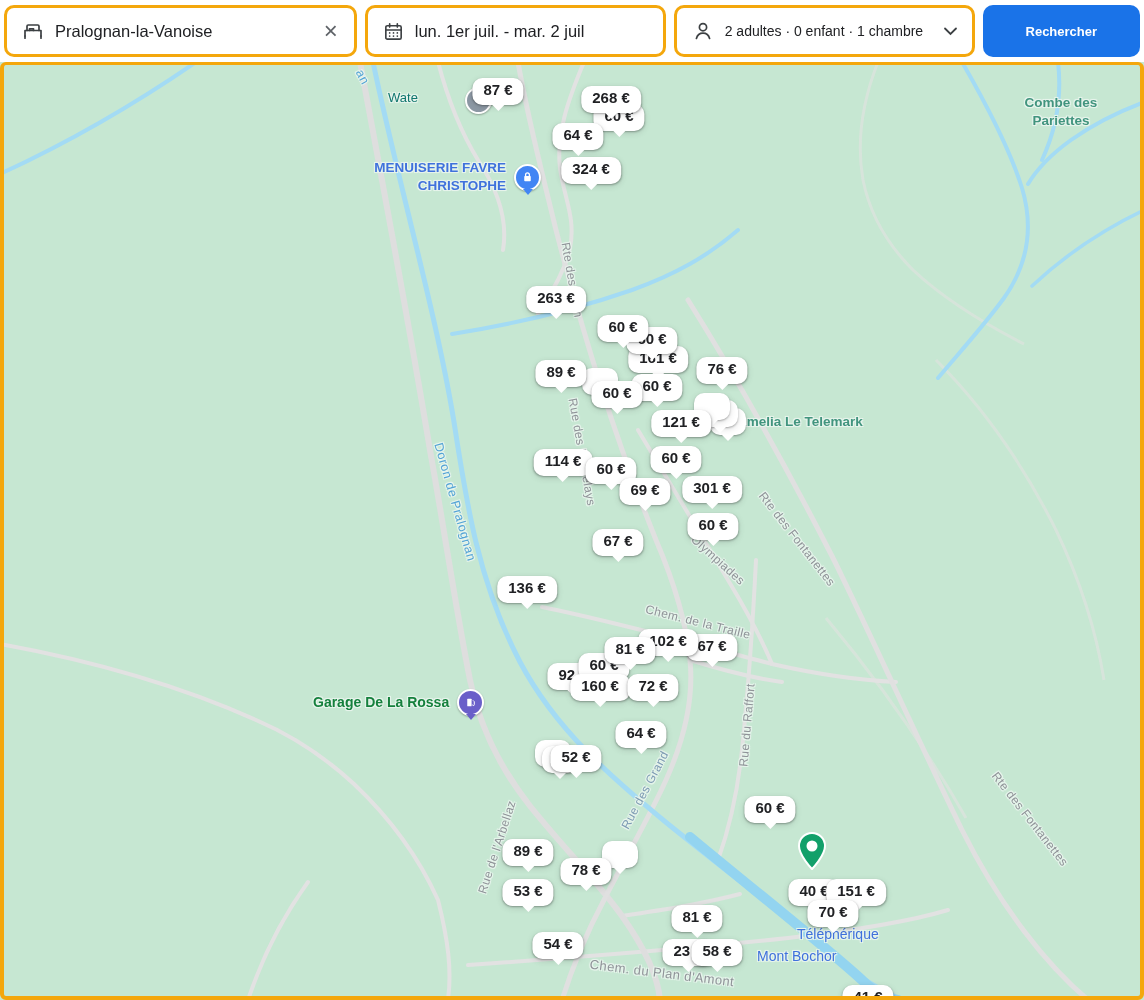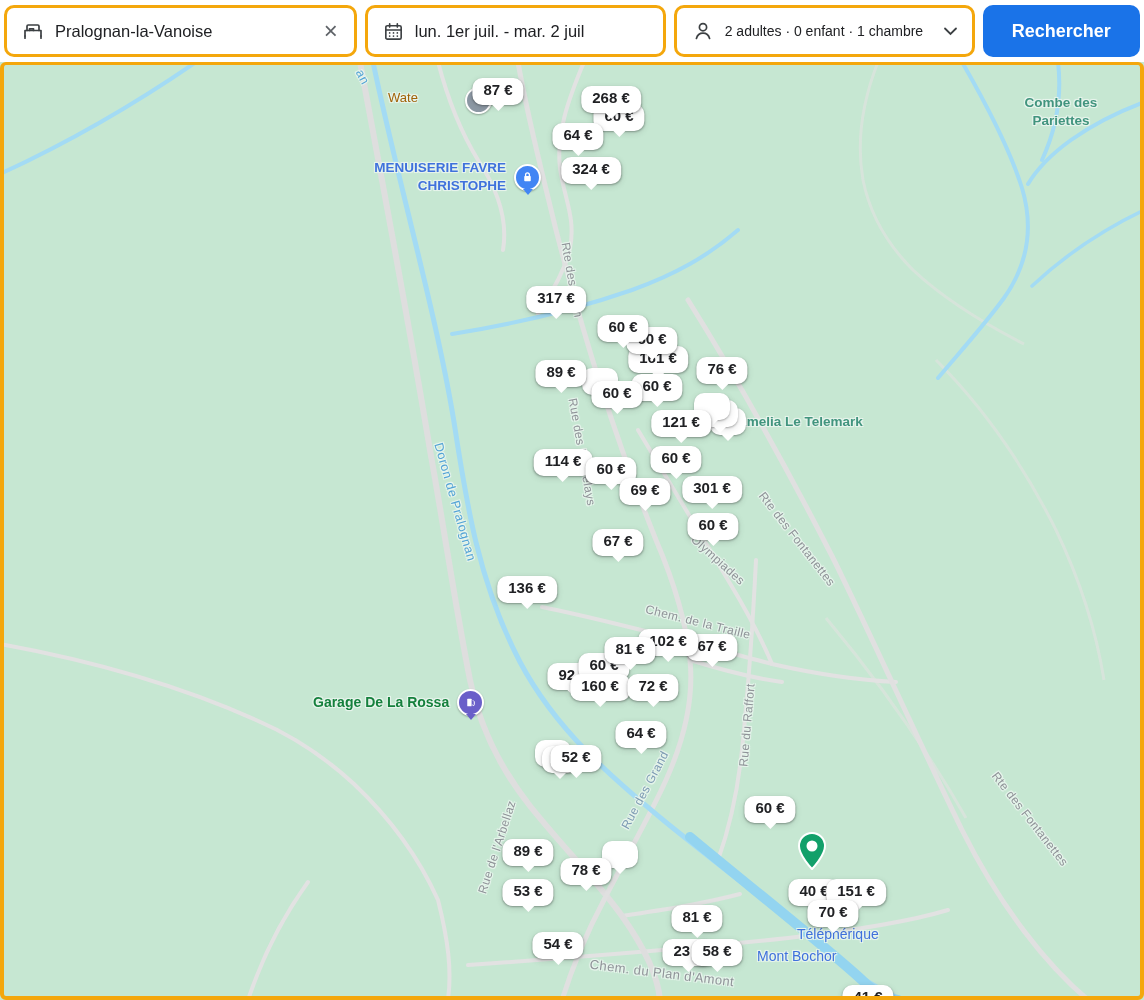--- a/index.html
+++ b/index.html
@@ -15,38 +15,38 @@
   .tb-box svg { flex:none; }
   .box-dest { width:354px; }
   .box-dest .val { font-size:16.5px; flex:1; white-space:nowrap; overflow:hidden; }
   .close-x { font-size:24px; color:#5f6368; line-height:1; cursor:pointer; padding:0 2px; }
   .box-dates { width:302px; }
   .box-dates .val { font-size:16.5px; white-space:nowrap; }
   .box-occ { width:302px; }
   .box-occ .val { font-size:14px; flex:1; white-space:nowrap; }
   .search-btn { width:158px; height:52px; background:#1a73e8; color:#fff; border:none;
                 border-radius:10px; font-family:"Liberation Sans",sans-serif;
-                font-size:18px; font-weight:bold; cursor:pointer; }
+                font-size:13px; font-weight:bold; cursor:pointer; }
 
   
   .map { position:absolute; left:0; top:62px; width:1144px; height:938px;
          background:#c6e7d2; overflow:hidden; }
   .map svg.base { position:absolute; left:0; top:0; z-index:1; }
   .frame { position:absolute; inset:0; border:4px solid #f4a70c; border-top-width:3px;
            border-radius:6px; z-index:50; pointer-events:none; }
 
   
   .lbl { position:absolute; z-index:2; white-space:nowrap;
          text-shadow:-1px -1px 0 #e7f4ec,1px -1px 0 #e7f4ec,-1px 1px 0 #e7f4ec,1px 1px 0 #e7f4ec,0 0 3px #e7f4ec; }
   .lbl-road { font-size:12px; color:#8f9398; letter-spacing:.4px; }
   .lbl-water { font-size:12.5px; color:#52a3d6; letter-spacing:.6px; }
   .lbl-poi-blue { font-size:13.5px; color:#3f71dc; font-weight:bold; line-height:18px; }
   .lbl-poi-purple { font-size:14px; color:#15803d; font-weight:bold; }
   .lbl-green { font-size:13.5px; color:#41947e; font-weight:bold; line-height:18px; }
-  .lbl-gray { font-size:13px; color:#a16207; }
+  .lbl-gray { font-size:13px; color:#0f766e; }
   .rot { transform-origin:center center; }
 
   
   .poi { position:absolute; z-index:3; }
   .poi-circle { width:27px; height:27px; border-radius:50%; border:2px solid #fff;
                 display:flex; align-items:center; justify-content:center;
                 box-shadow:0 1px 2px rgba(0,0,0,.3); }
   .poi-tail { position:absolute; left:50%; transform:translateX(-50%); top:25px;
               width:0; height:0; border:5px solid transparent; border-bottom:0; }
 
@@ -215,21 +215,21 @@
         <path d="M15 1C7.8 1 2 6.8 2 14c0 9.6 13 23 13 23s13-13.4 13-23C28 6.8 22.2 1 15 1z" fill="#12a06a" stroke="#fff" stroke-width="2"></path>
         <circle cx="15" cy="14" r="5.5" fill="#fff"></circle>
       </svg>
     </div>
 
     <div class="pill" style="left:619px;top:42px;">60 €</div>
     <div class="pill" style="left:611px;top:24px;">268 €</div>
     <div class="pill" style="left:463px;top:16px;margin-left:35px;">87 €</div>
     <div class="pill" style="left:578px;top:61px;">64 €</div>
     <div class="pill" style="left:591px;top:95px;">324 €</div>
-    <div class="pill" style="left:556px;top:224px;">317 €</div>
+    <div class="pill" style="left:556px;top:224px;">263 €</div>
     <div class="pill" style="left:658px;top:284px;">161 €</div>
     <div class="pill" style="left:652px;top:265px;">60 €</div>
     <div class="pill" style="left:623px;top:253px;">60 €</div>
     <div class="pill" style="left:722px;top:295px;">76 €</div>
     <div class="pill" style="left:728px;top:346px;"></div>
     <div class="pill" style="left:720px;top:338px;"></div>
     <div class="pill" style="left:712px;top:331px;"></div>
     <div class="pill" style="left:681px;top:348px;">121 €</div>
     <div class="pill" style="left:600px;top:306px;"></div>
     <div class="pill" style="left:657px;top:312px;">60 €</div>

